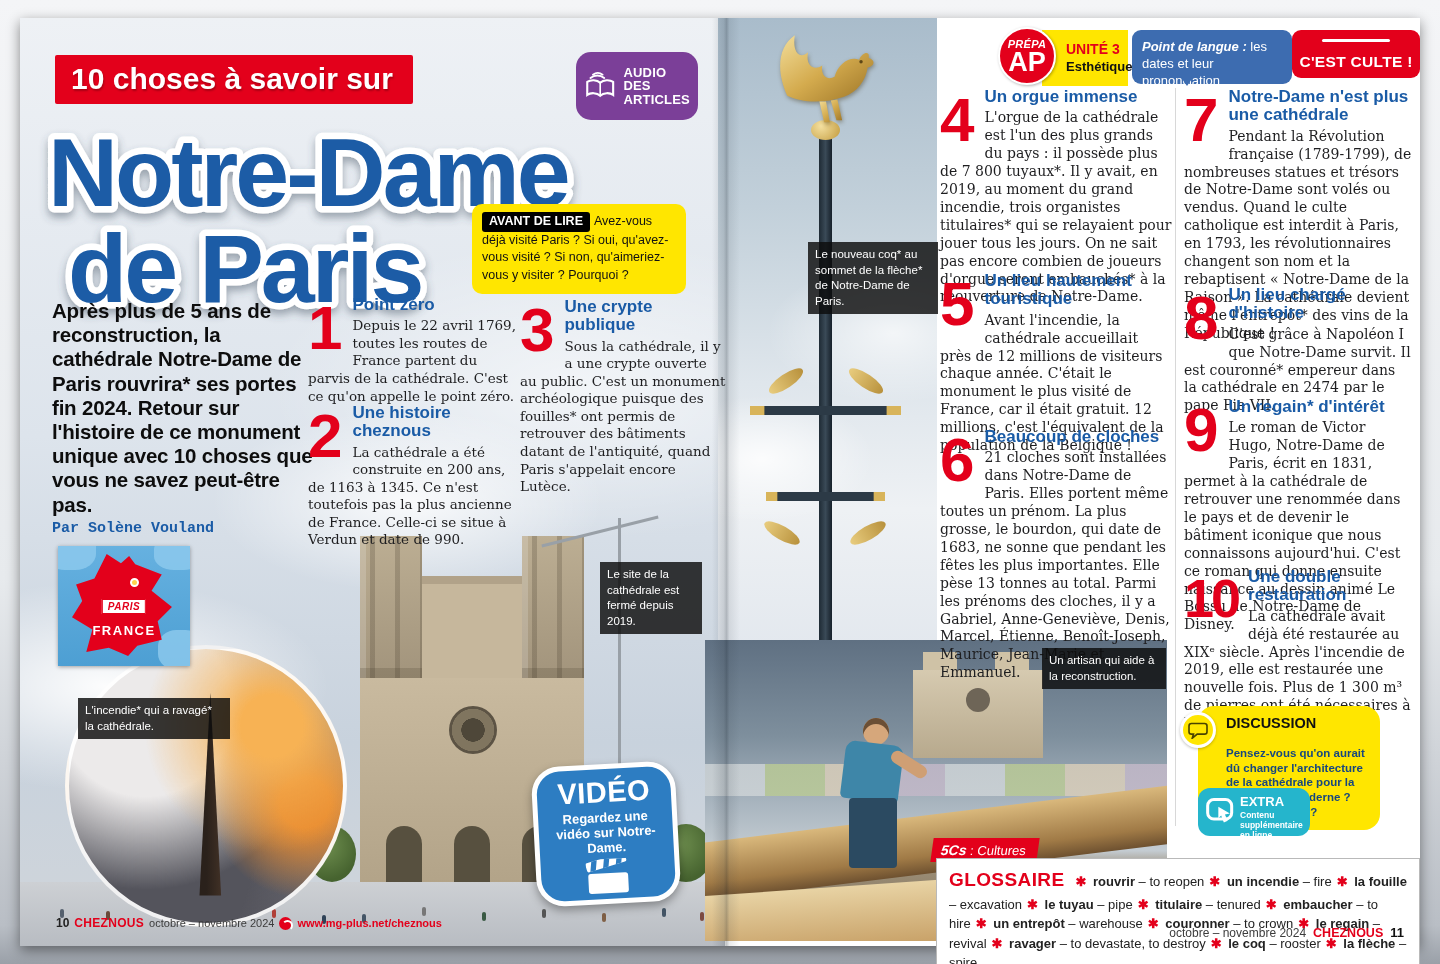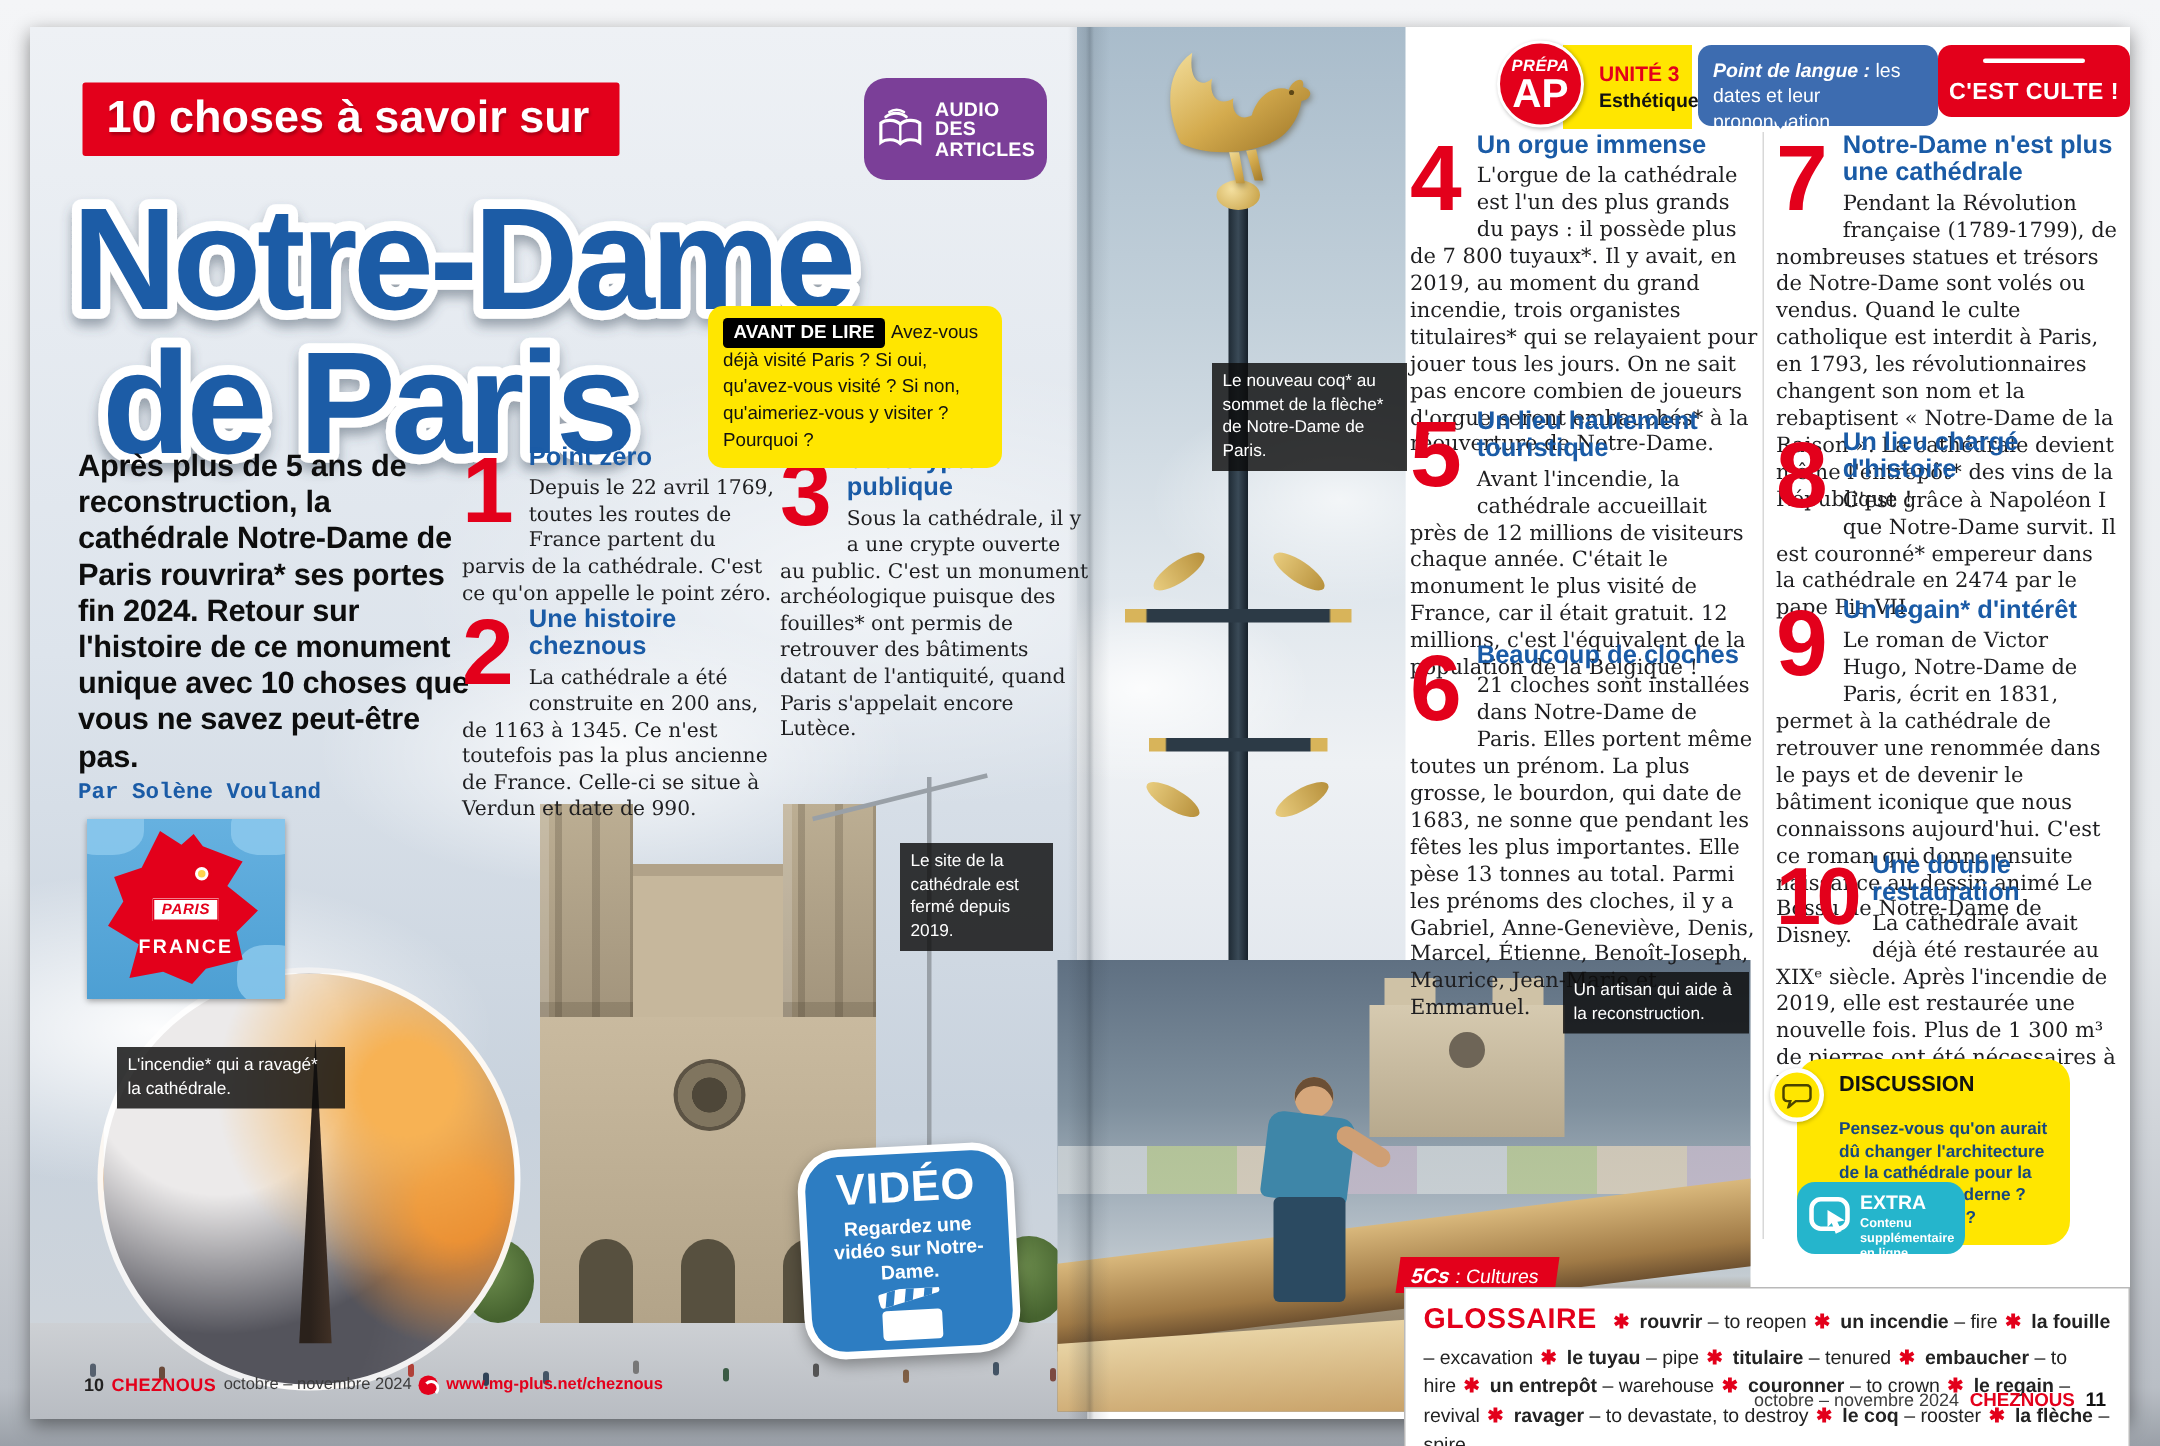--- a/index.html
+++ b/index.html
@@ -79,21 +79,21 @@
     text-shadow:1px 2px 2px rgba(0,0,0,.25); border-radius:2px; }
   .title-svg { position:absolute; left:6px; top:84px; z-index:5; }
   .title-svg text { font-family:"Liberation Sans", sans-serif; font-weight:bold;
     font-size:97px; letter-spacing:-3px; fill:#1a5ba6; stroke:#fff; stroke-width:13px;
     stroke-linejoin:round; paint-order:stroke fill; }
 
   .audio { position:absolute; left:556px; top:34px; width:122px; height:68px; background:#7b3f98;
     border-radius:15px; z-index:6; display:flex; align-items:center; gap:7px; padding:6px 8px; cursor:pointer; }
   .audio .txt span { display:block; color:#fff; font-weight:900; font-size:13px; line-height:1.05; letter-spacing:.2px; }
 
-  .avant { position:absolute; left:452px; top:186px; width:196px; background:#ffe600; border-radius:10px;
+  .avant { position:absolute; left:452px; top:186px; width:214px; background:#ffe600; border-radius:10px;
     padding:8px 10px 9px; font-size:12.5px; line-height:1.42; color:#111; z-index:6; }
   .avant .lbl { display:inline-block; background:#000; color:#fff; font-weight:900; font-size:12.5px;
     line-height:1; padding:3px 7px 4px; border-radius:3px; margin-right:4px; }
 
   .intro { position:absolute; left:32px; top:281px; width:268px; font-weight:bold; font-size:20.5px;
     line-height:1.18; letter-spacing:-.2px; color:#0d0d0d; z-index:5; }
   .byline { position:absolute; left:32px; top:502px; color:#1a5ba6; font-weight:bold; font-size:15px; z-index:5;font-family:Liberation Mono, monospace; }
 
   
   .map { position:absolute; left:38px; top:528px; width:132px; height:120px; z-index:6;

